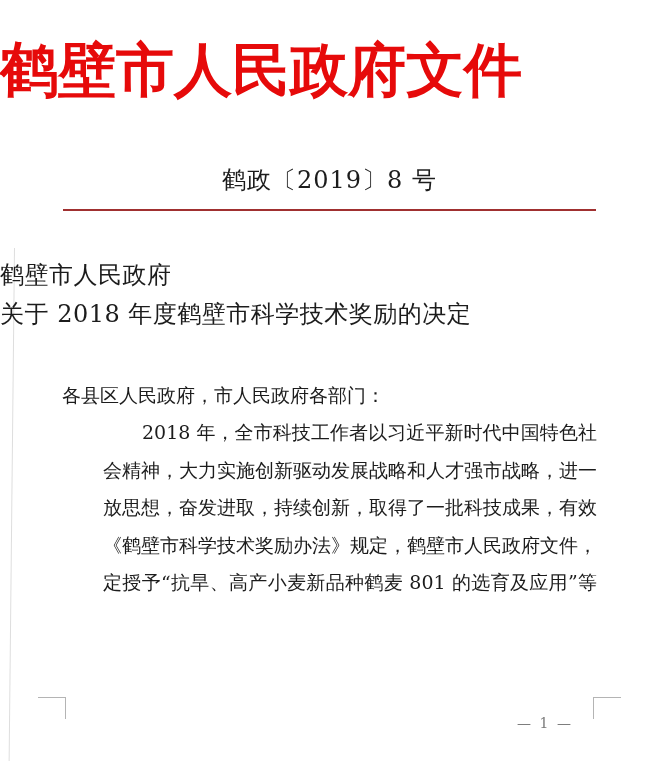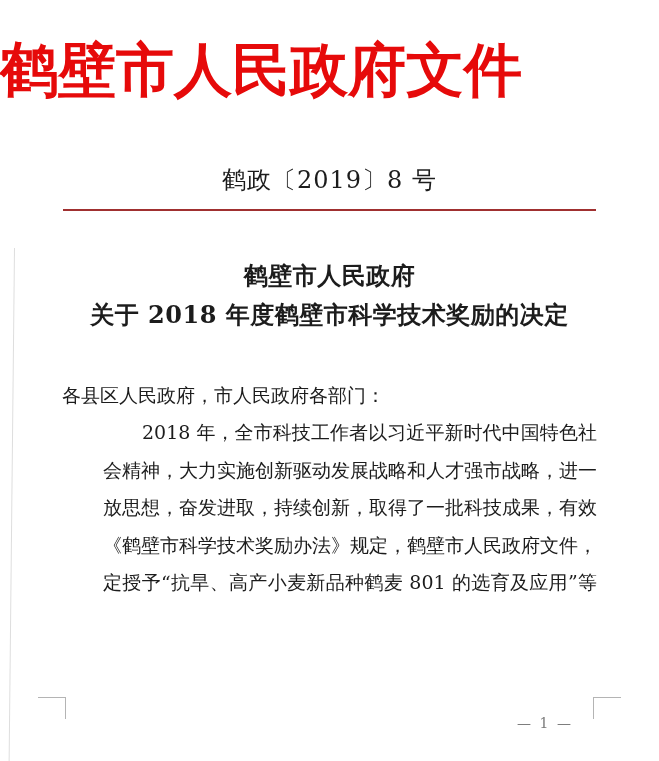--- a/index.html
+++ b/index.html
@@ -57,23 +57,23 @@
     left: 63px;
     width: 533px;
     height: 2px;
     background: var(--rule_red, #a03030);
   }
   .doc-title {
     position: absolute;
     top: 256px;
     left: 0;
     width: 100%;
-    text-align: center;
+    text-align: left;
     color: var(--text_black, #1c1c1c);
-    font-weight: 700;
+    font-weight: 400;
     font-size: 24px;
     line-height: 39px;
     letter-spacing: 0.5px;
   }
   .doc-body {
     position: absolute;
     top: 377px;
     left: 62px;
     width: 535px;
     color: var(--text_black, #1c1c1c);

